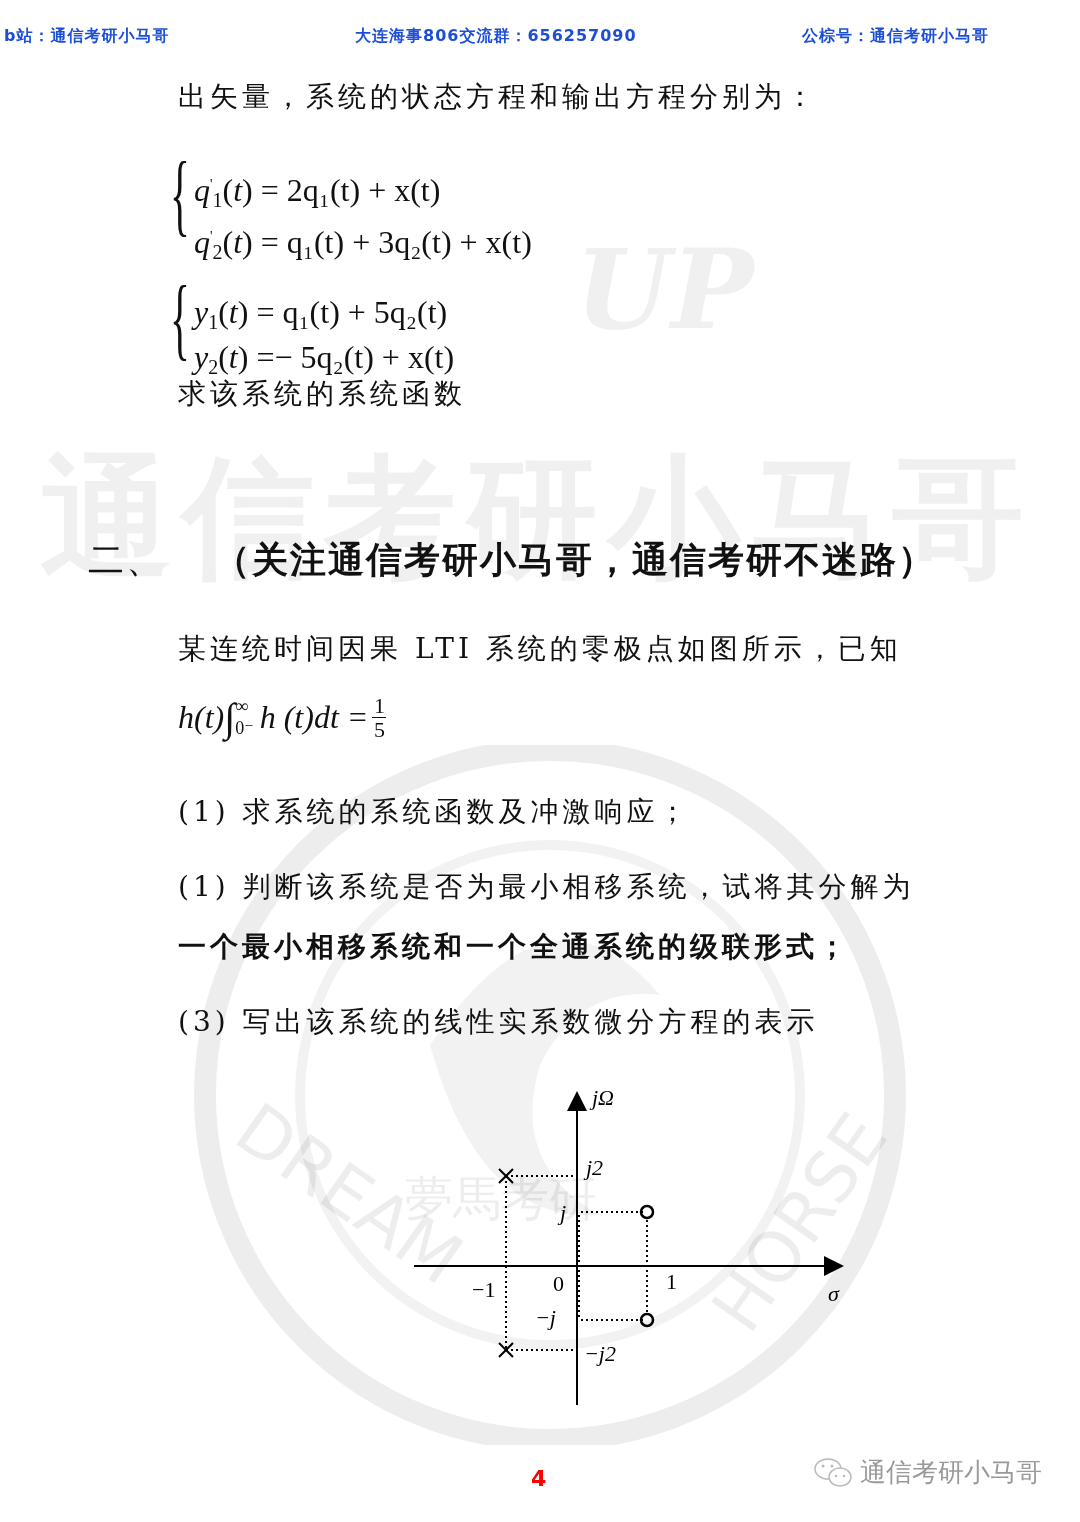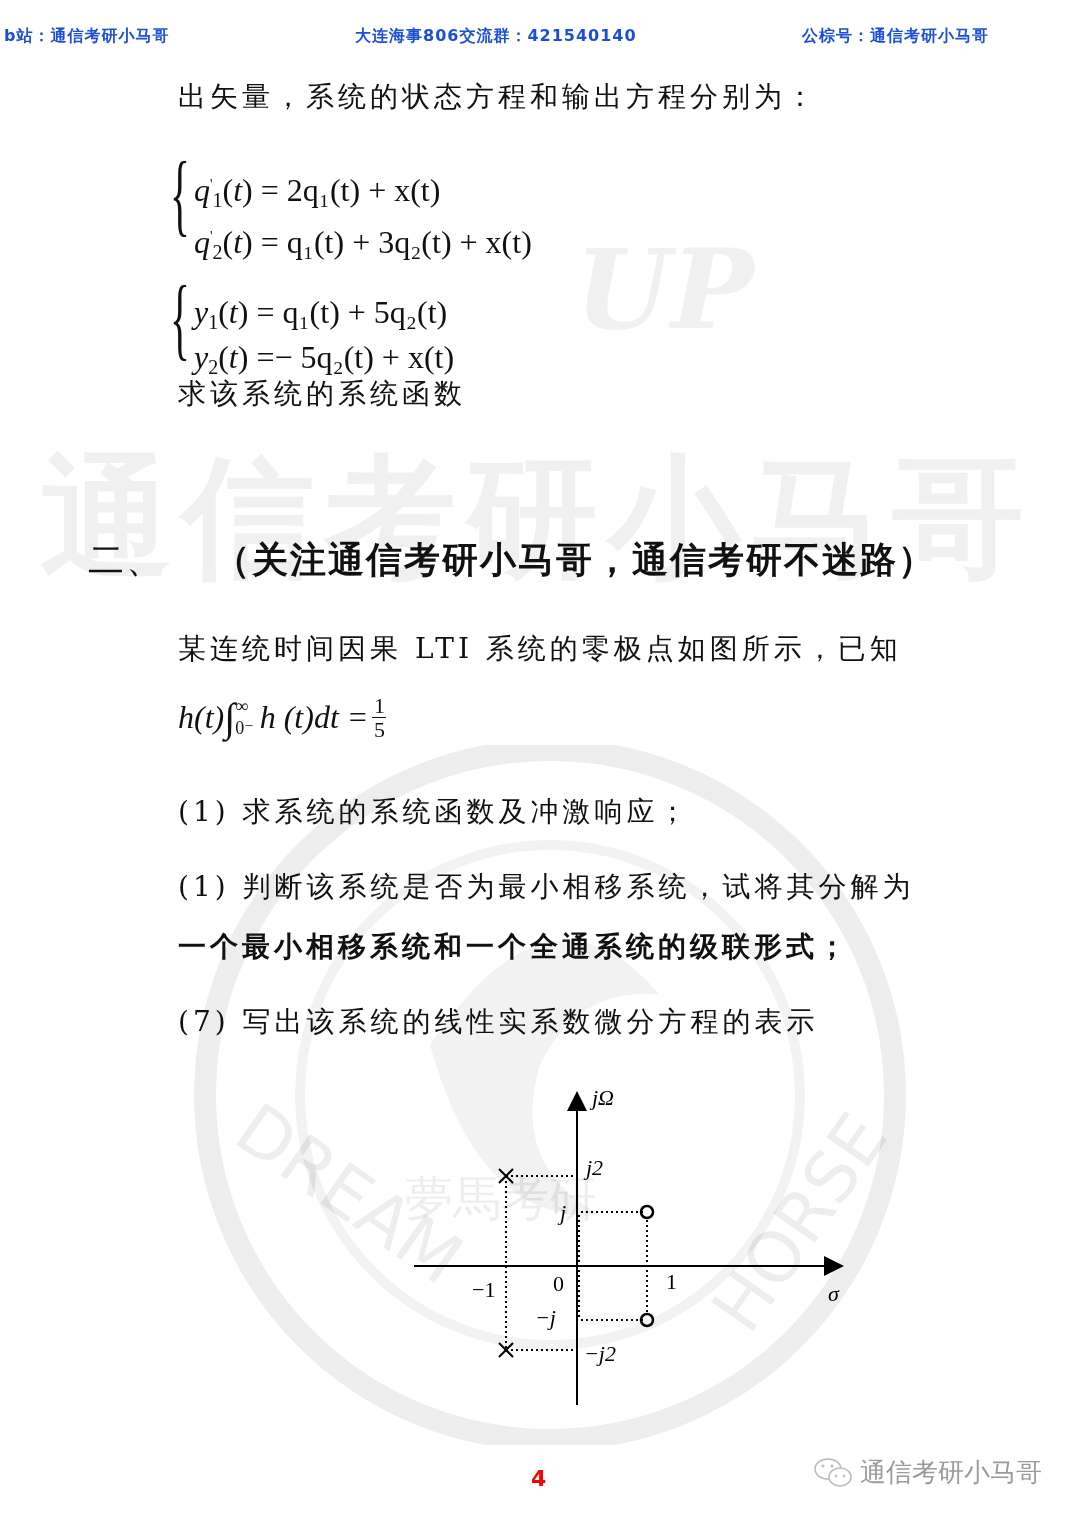--- a/index.html
+++ b/index.html
@@ -22,21 +22,21 @@
                 font-family: "DejaVu Sans", sans-serif; }
     .wechat { position: absolute; left: 812px; top: 1455px; display: flex; align-items: center; color: #9a9a9a; font-size: 26px;
               font-family: "DejaVu Sans", sans-serif; }
     .frac { display: inline-flex; flex-direction: column; align-items: center; vertical-align: middle; font-size: 22px; line-height: 1.05; margin-left: 4px; }
     .frac .bar { border-top: 1.5px solid #111; width: 14px; }
   </style>
 </head>
 <body>
 
 <div class="header-text" style="left:4px;">b站：通信考研小马哥</div>
-<div class="header-text" style="left:355px;">大连海事806交流群：421540140</div>
+<div class="header-text" style="left:355px;">大连海事806交流群：656257090</div>
 <div class="header-text" style="left:802px;">公棕号：通信考研小马哥</div>
 
 <div class="wm-text" style="left:40px; top:430px; font-size:132px; letter-spacing:10px;">通信考研小马哥</div>
 <div class="wm-text" style="left:575px; top:225px; font-size:110px; font-style:italic;">UP</div>
 <svg class="abs" style="left:180px; top:745px;" width="740" height="700">
   <circle cx="370" cy="350" r="345" fill="none" stroke="rgba(0,0,0,0.07)" stroke-width="22"></circle>
   <circle cx="370" cy="350" r="250" fill="none" stroke="rgba(0,0,0,0.05)" stroke-width="10"></circle>
   <path d="M250 300 Q370 120 480 250 Q400 240 360 320 Q330 420 420 470 Q300 480 250 300 Z" fill="rgba(0,0,0,0.05)"></path>
   <text x="40" y="430" font-size="70" fill="rgba(0,0,0,0.07)" font-family="DejaVu Sans, sans-serif" transform="rotate(35 100 430)">DREAM</text>
   <text x="490" y="560" font-size="70" fill="rgba(0,0,0,0.07)" font-family="DejaVu Sans, sans-serif" transform="rotate(-55 560 500)">HORSE</text>
@@ -86,21 +86,21 @@
       <span>1</span>
       <span class="bar"></span>
       <span>5</span>
     </span>
   </span>
 </div>
 
 <div class="body-line" style="top:793px;">(1) 求系统的系统函数及冲激响应；</div>
 <div class="body-line" style="top:868px;">(1) 判断该系统是否为最小相移系统，试将其分解为</div>
 <div class="body-line" style="top:928px;font-weight:bold;">一个最小相移系统和一个全通系统的级联形式；</div>
-<div class="body-line" style="top:1003px;">(7) 写出该系统的线性实系数微分方程的表示</div>
+<div class="body-line" style="top:1003px;">(3) 写出该系统的线性实系数微分方程的表示</div>
 
 <svg class="abs" style="left:400px; top:1075px;" width="460" height="340">
   <defs>
     <marker id="arr" markerWidth="10" markerHeight="10" refX="8" refY="5" orient="auto">
       <path d="M0,0 L10,5 L0,10 Z" fill="#000"></path>
     </marker>
   </defs>
 
   <line x1="14" y1="191" x2="440" y2="191" stroke="#000" stroke-width="2" marker-end="url(#arr)"></line>
   <line x1="177" y1="330" x2="177" y2="20" stroke="#000" stroke-width="2" marker-end="url(#arr)"></line>

